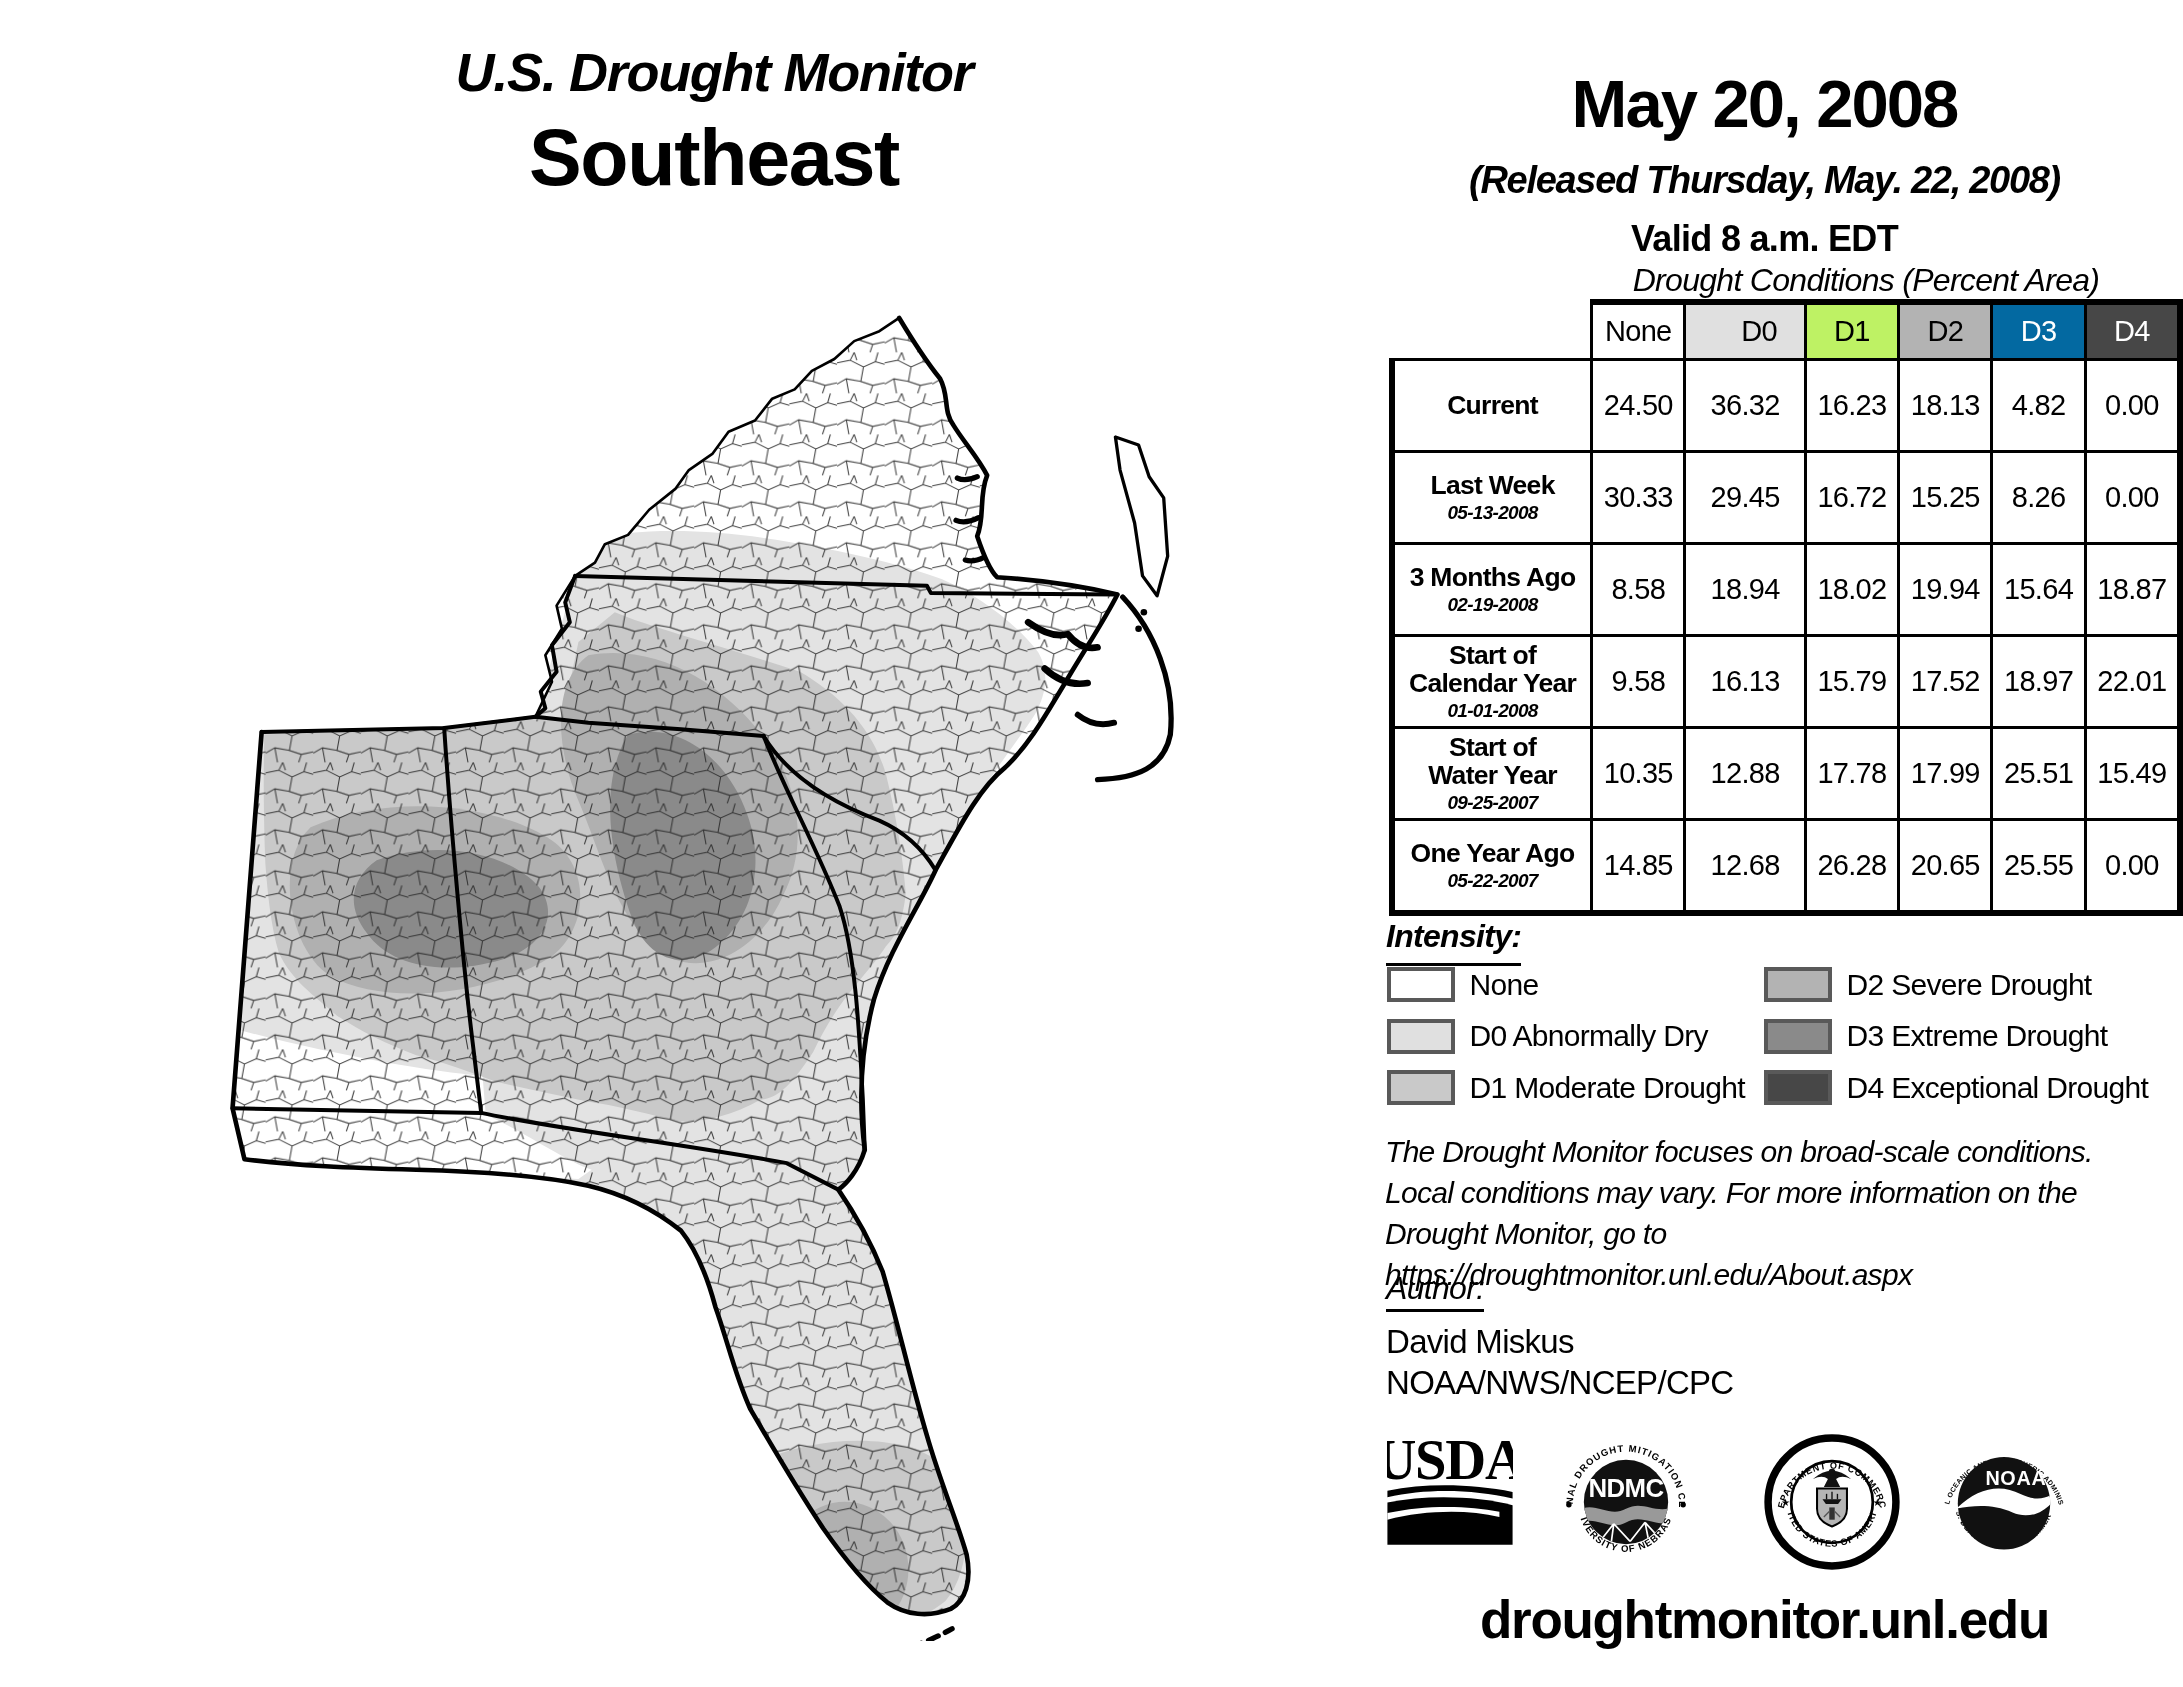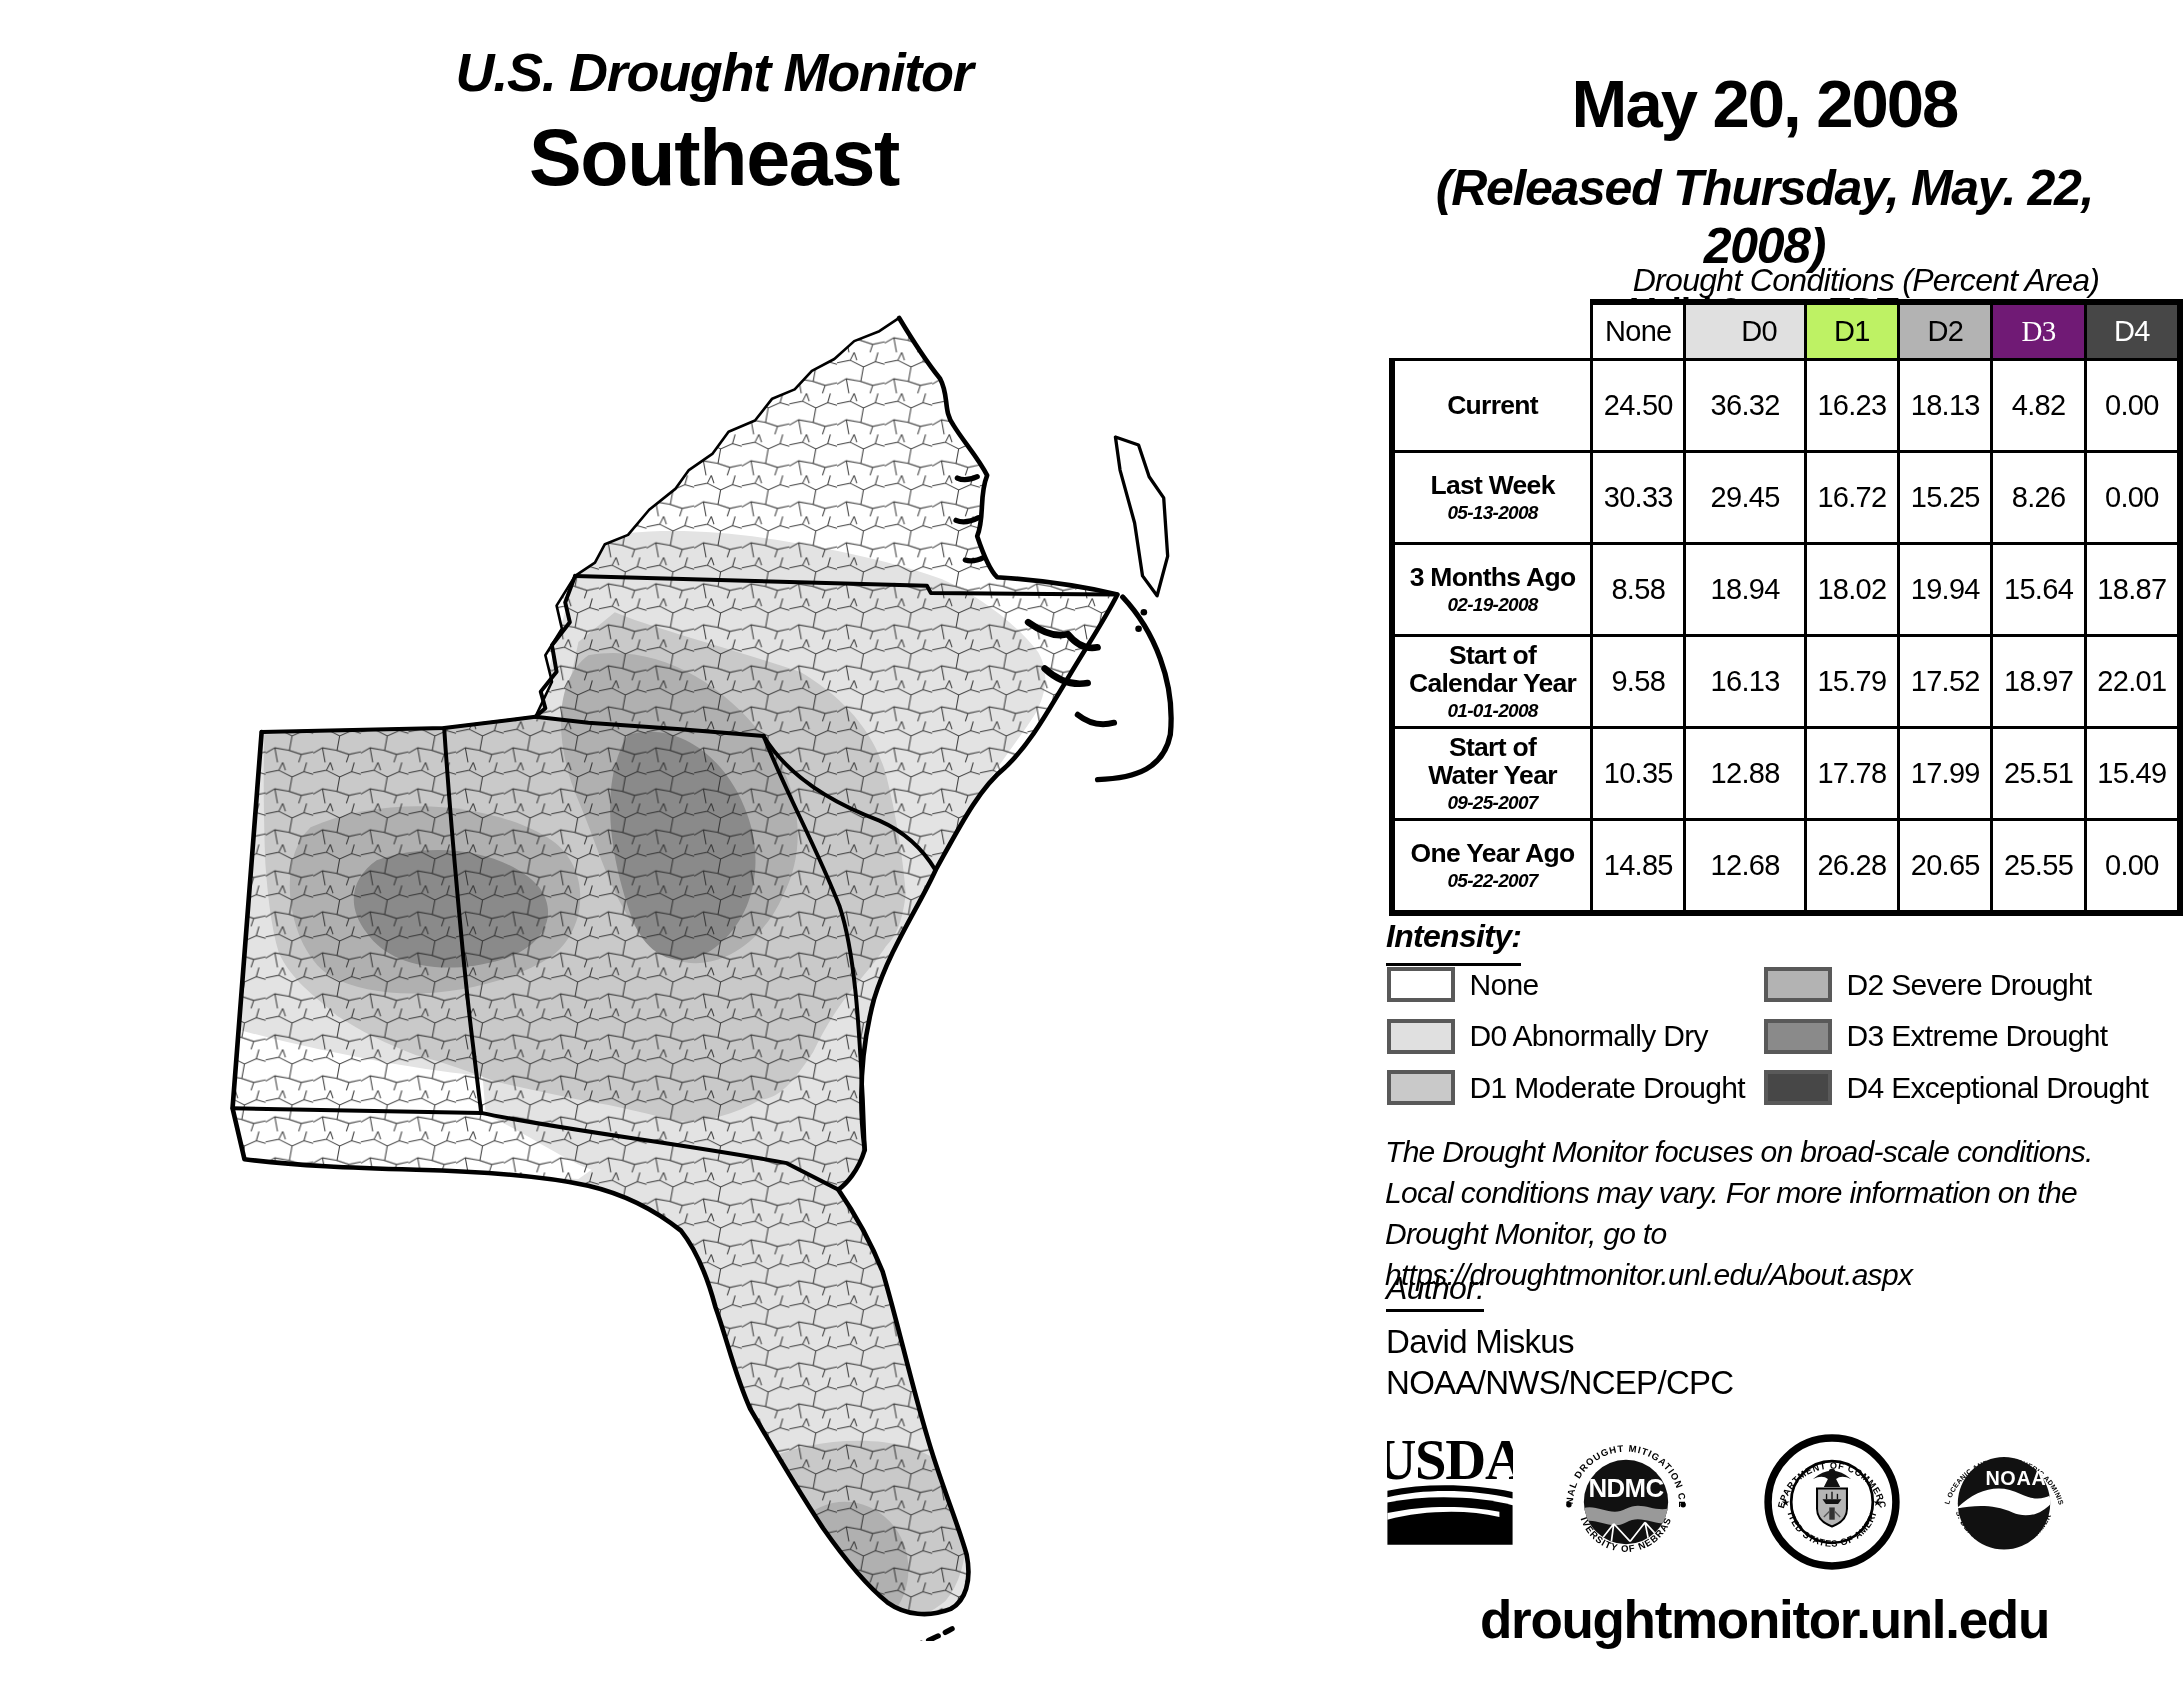--- a/index.html
+++ b/index.html
@@ -5,21 +5,21 @@
   html,body{margin:0;padding:0;background:#fff;}
   .page{position:relative;width:2183px;height:1687px;background:#ffffff;overflow:hidden;
         font-family:"Liberation Sans",sans-serif;color:#000;}
   
   .title-block{position:absolute;left:218px;top:41px;width:992px;text-align:center;}
   .title1{font-size:54px;font-weight:bold;font-style:italic;letter-spacing:-1.3px;}
   .title2{font-size:79px;font-weight:bold;letter-spacing:-1.3px;margin-top:9.3px;}
   
   .date-block{position:absolute;left:1376px;top:65px;width:777px;text-align:center;}
   .date-main{font-size:67px;font-weight:bold;letter-spacing:-2px;}
-  .date-released{font-size:50px;font-weight:bold;font-style:italic;margin-top:17px;letter-spacing:-1.3px;}
+  .date-released{font-size:38px;font-weight:bold;font-style:italic;margin-top:17px;letter-spacing:-1.3px;}
   .date-valid{font-size:36px;font-weight:bold;margin-top:16px;letter-spacing:-0.7px;}
   .table-title{position:absolute;left:1588px;top:262px;width:556px;text-align:center;
                font-size:32px;font-style:italic;letter-spacing:-0.7px;}
   
   table.dm{position:absolute;left:1389px;top:299px;border-collapse:collapse;table-layout:fixed;}
   table.dm th,table.dm td{border:3.3px solid #000;padding:0;text-align:center;vertical-align:middle;}
   table.dm .corner{border:none;background:#fff;}
   table.dm th.cat{width:91px;height:53px;font-size:29px;font-weight:normal;letter-spacing:-0.7px;}
   table.dm th.rowlab{width:198px;height:89px;font-size:26.5px;font-weight:bold;line-height:1.05;
                      letter-spacing:-0.7px;}
@@ -183,21 +183,21 @@
   <div class="table-title">Drought Conditions (Percent Area)</div>
 
   <table class="dm" id="dm-table">
     <thead>
         <tr id="dm-head-row">
           <th class="corner"></th>
           <th class="cat thick-t" style="background: rgb(255, 255, 255); color: rgb(0, 0, 0);">None</th>
           <th class="cat thick-t" style="background: rgb(224, 224, 224); color: rgb(0, 0, 0); padding-left: 28px;">D0</th>
           <th class="cat thick-t" style="background: #bef264; color: rgb(0, 0, 0);">D1</th>
           <th class="cat thick-t" style="background: rgb(179, 179, 179); color: rgb(0, 0, 0);">D2</th>
-          <th class="cat thick-t" style="background: #701a75; color: rgb(255, 255, 255); font-family: Liberation Serif, serif;">D3</th>
+          <th class="cat thick-t" style="background: #0369a1; color: rgb(255, 255, 255);">D3</th>
           <th class="cat thick-t thick-r" style="background: rgb(71, 71, 71); color: rgb(255, 255, 255);">D4</th>
         </tr>
       </thead>
     <tbody id="dm-body">
         <tr>
           <th class="rowlab thick-l">
             <div class="prewrap">Current</div>
           </th>
           <td class="val">24.50</td>
           <td class="val">36.32</td>

